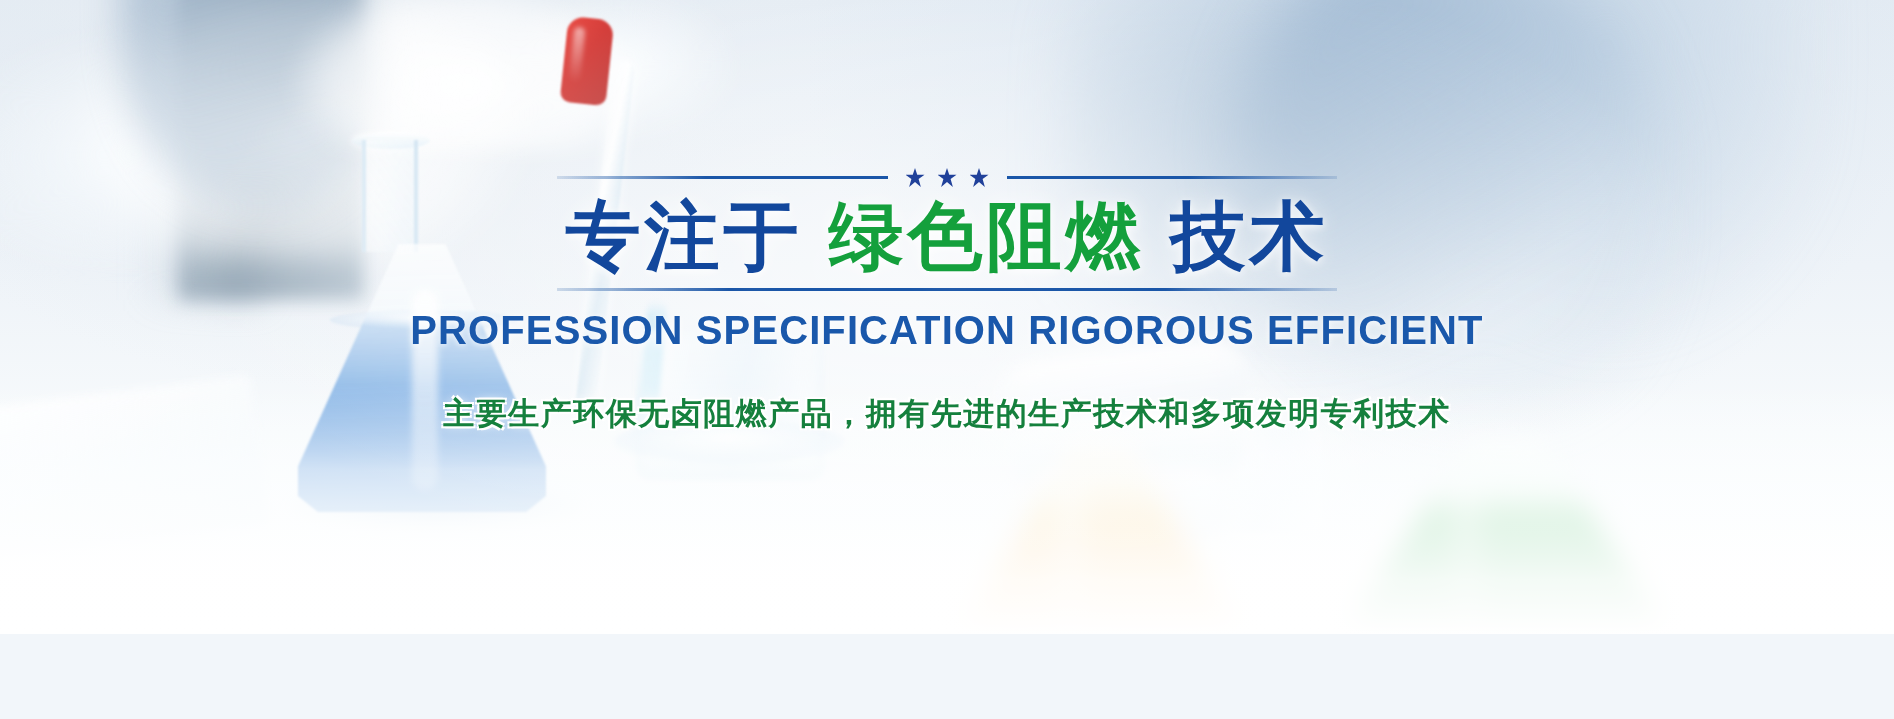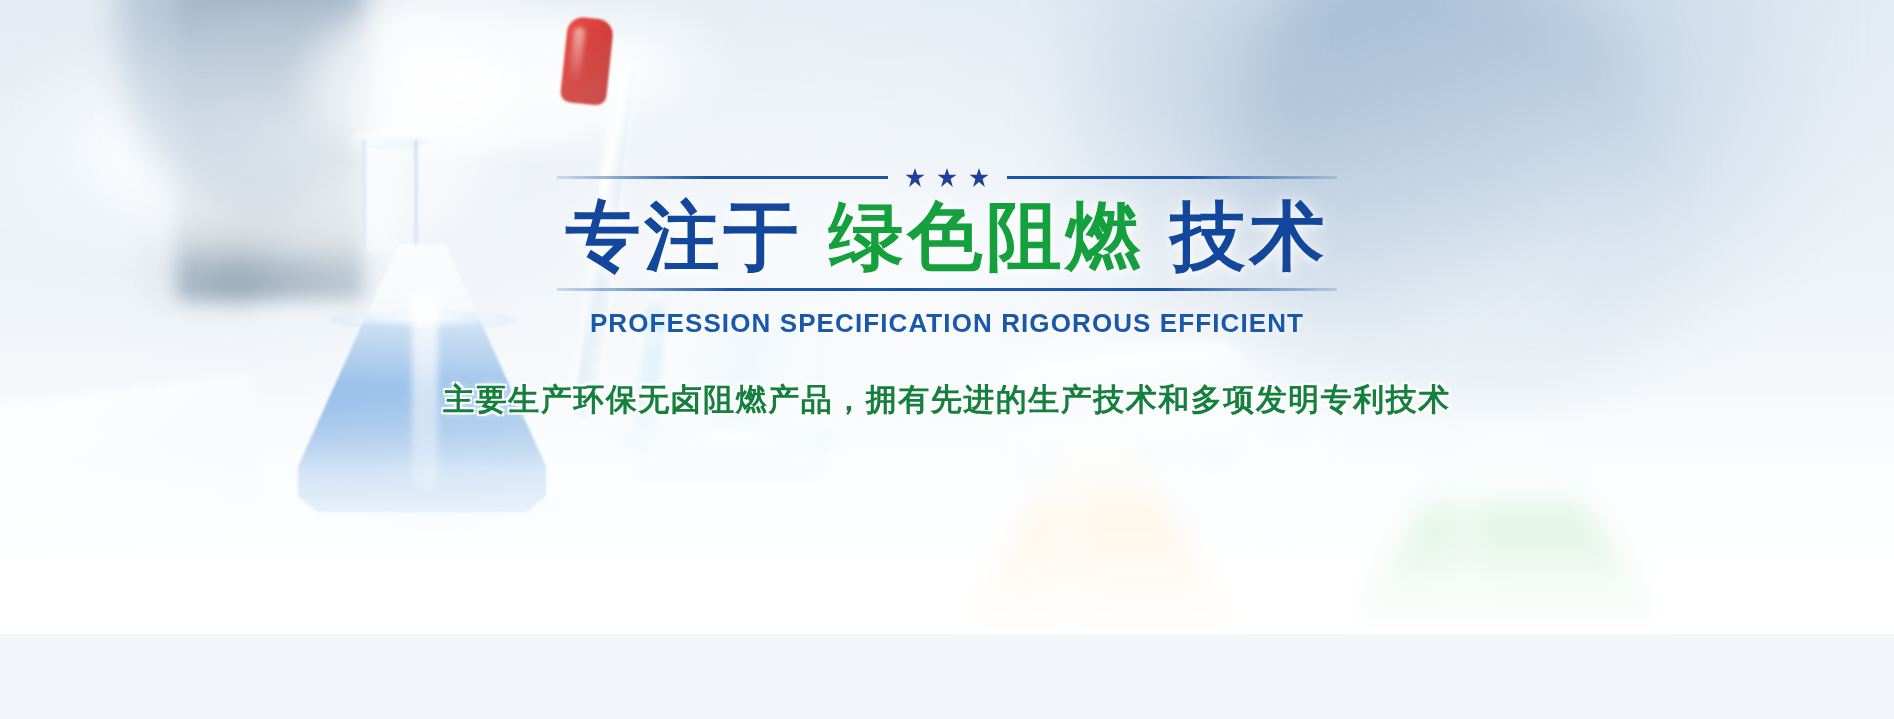--- a/index.html
+++ b/index.html
@@ -302,21 +302,21 @@
 
   .rule-bottom {
     width:780px;
     height:3px;
     margin:14px auto 0;
     background:linear-gradient(90deg, rgba(21,79,156,.18), #1a56a8 22%, #1a56a8 78%, rgba(21,79,156,.18));
   }
 
   .subtitle-en {
     margin-top:17px;
-    font-size:26px;
+    font-size:40px;
     font-weight:bold;
     letter-spacing:1.1px;
     color:#1a58ab;
     white-space:nowrap;
     text-shadow:0 1px 6px rgba(255,255,255,.9);
   }
 
   .tagline-cn {
     margin-top:40px;
     font-size:31px;

